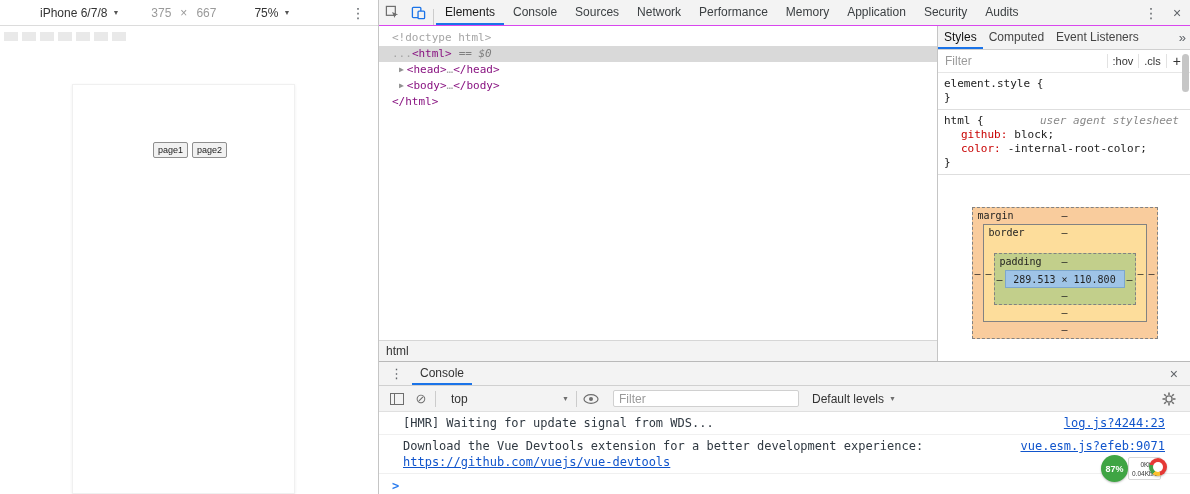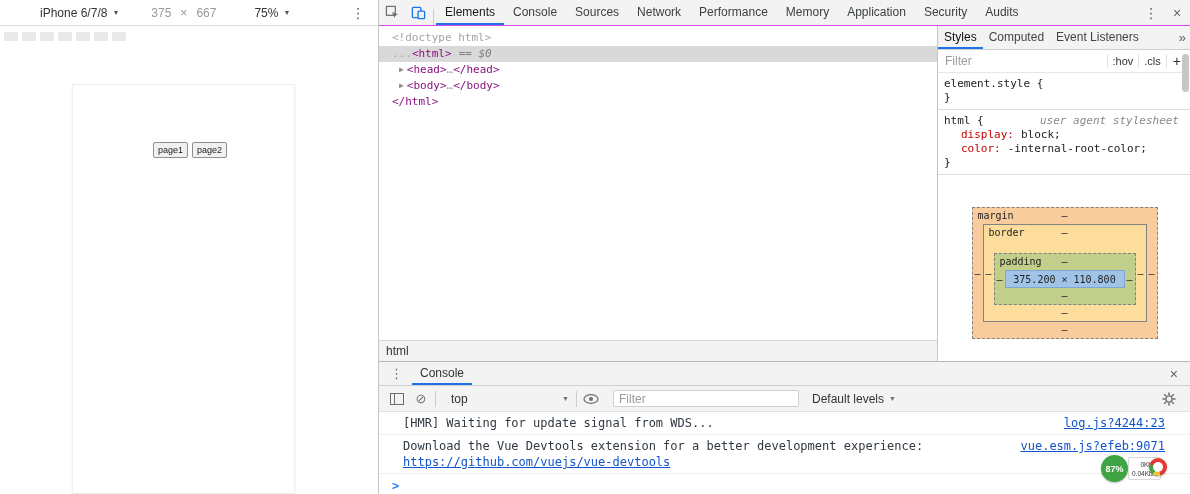--- a/index.html
+++ b/index.html
@@ -222,21 +222,21 @@
         <div class="rule">
           <div>element.style {</div>
           <div>}</div>
         </div>
         <div class="rule">
           <div class="rule-head">
             <span>html {</span>
             <span class="origin">user agent stylesheet</span>
           </div>
           <div class="prop">
-            <span class="pname">display:</span><span class="pval">block;</span>
+            <span class="pname">github:</span><span class="pval">block;</span>
           </div>
           <div class="prop">
             <span class="pname">color:</span><span class="pval">-internal-root-color;</span>
           </div>
           <div>}</div>
         </div>
       </div>
 
       <div class="bm">
         <div class="ring r-margin">
@@ -244,21 +244,21 @@
           <div class="rm">
             <span class="dash-side">–</span>
             <div class="ring r-border">
               <div class="rt"><span class="lbl">border</span><span>–</span></div>
               <div class="rm">
                 <span class="dash-side">–</span>
                 <div class="ring r-padding">
                   <div class="rt"><span class="lbl">padding</span><span>–</span></div>
                   <div class="rm">
                     <span class="dash-side">–</span>
-                    <div class="content">375.200 × 110.800</div>
+                    <div class="content">289.513 × 110.800</div>
                     <span class="dash-side">–</span>
                   </div>
                   <div class="rb"><span>–</span></div>
                 </div>
                 <span class="dash-side">–</span>
               </div>
               <div class="rb"><span>–</span></div>
             </div>
             <span class="dash-side">–</span>
           </div>

